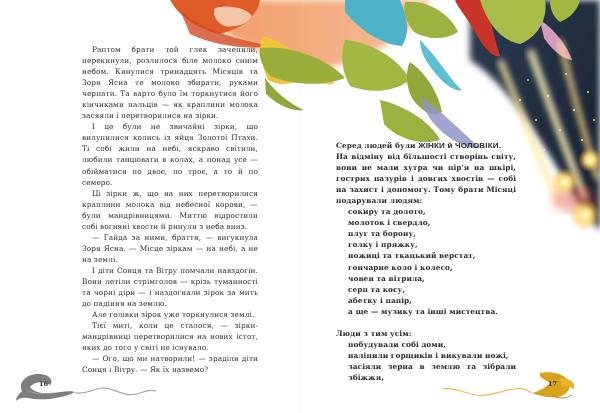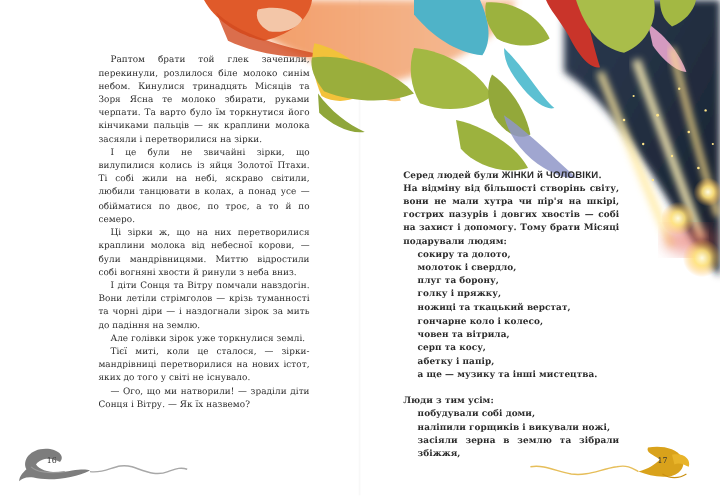--- a/index.html
+++ b/index.html
@@ -14,21 +14,21 @@
 
   .text-block { position:absolute; font-size:7.4px; line-height:11.05px; letter-spacing:0.05px; }
   .text-block p { margin:0; text-align:justify; text-align-last:left; }
   .text-block p.indent { text-indent:10px; }
   .left-text { left:82px; top:44px; width:176px; }
   .right-text { left:336px; top:140px; width:180px;font-weight:bold; }
   .right-text .list-item { padding-left:12px; margin:0; }
   .right-text .gap { height:11px; }
   .caps { font-family:"Liberation Sans", sans-serif; font-size:8px; letter-spacing:0.2px; }
 
-  .folio { position:absolute; font-size:6.5px; color:#333; font-family:"DejaVu Serif", serif; }
+  .folio { position:absolute; font-size:6.5px; color:#333; font-family:"DejaVu Serif", serif;font-weight:bold; }
   .folio-left { left:39px; top:380px; }
   .folio-right { left:548px; top:380px; }
 </style>
 </head>
 <body>
 
 <div class="spread">
   <div class="page-left"></div>
   <div class="page-right"></div>
   <div class="gutter"></div>
@@ -109,20 +109,21 @@
 
     <circle cx="565" cy="182" r="14" fill="url(#starglow)"></circle>
     <circle cx="590" cy="160" r="12" fill="url(#starglow)"></circle>
     <circle cx="585" cy="215" r="16" fill="url(#starglow)"></circle>
   </svg>
 
   <div class="text-block left-text">
     <p class="indent">Раптом брати той глек зачепили, перекинули, розлилося біле молоко синім небом. Кинулися тринадцять Місяців та Зоря Ясна те молоко збирати, руками черпати. Та варто було їм торкнутися його кінчиками пальців — як краплини молока засяяли і перетворилися на зірки.</p>
     <p class="indent">І це були не звичайні зірки, що вилупилися колись із яйця Золотої Птахи. Ті собі жили на небі, яскраво світили, любили танцювати в колах, а понад усе — обійматися по двоє, по троє, а то й по семеро.</p>
     <p class="indent">Ці зірки ж, що на них перетворилися краплини молока від небесної корови, — були мандрівницями. Миттю відростили собі вогняні хвости й ринули з неба вниз.</p>
+    <p class="indent">— Гайда за ними, браття, — вигукнула Зоря Ясна. — Місце зіркам — на небі, а не на землі.</p>
     <p class="indent">І діти Сонця та Вітру помчали навздогін. Вони летіли стрімголов — крізь туманності та чорні діри — і наздогнали зірок за мить до падіння на землю.</p>
     <p class="indent">Але голівки зірок уже торкнулися землі.</p>
     <p class="indent">Тієї миті, коли це сталося, — зірки-мандрівниці перетворилися на нових істот, яких до того у світі не існувало.</p>
     <p class="indent">— Ого, що ми натворили! — зраділи діти Сонця і Вітру. — Як їх назвемо?</p>
 
   </div>
 
   <div class="text-block right-text">
     <p>
       <span>Серед людей були </span><span class="caps">ЖІНКИ й ЧОЛОВІКИ</span><span>.</span>

